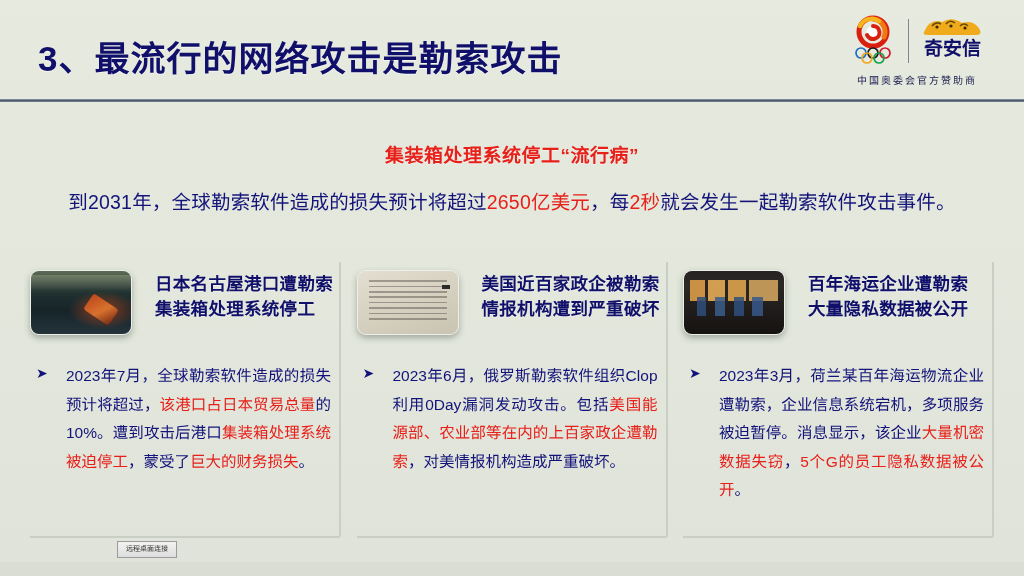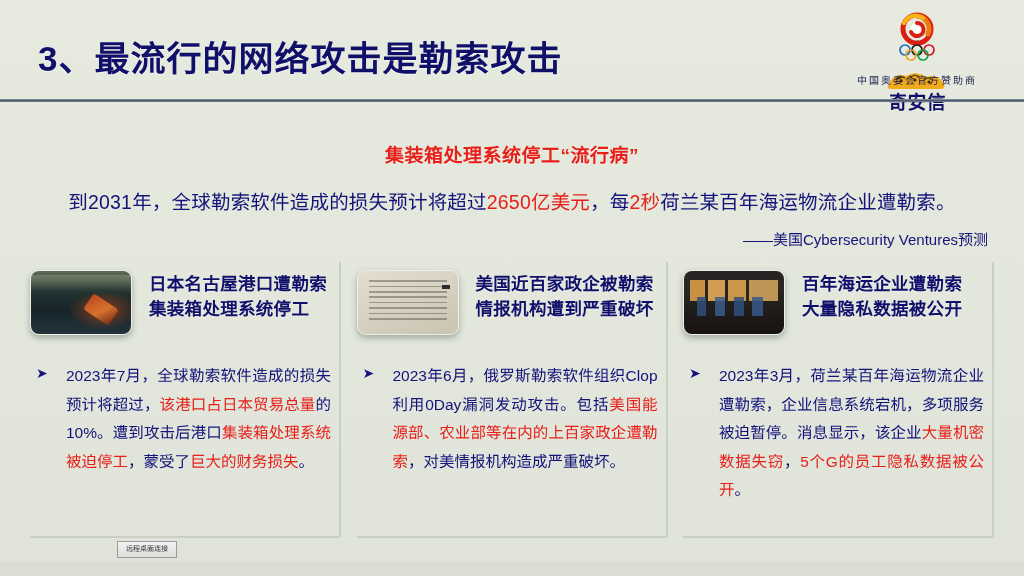--- a/index.html
+++ b/index.html
@@ -31,21 +31,21 @@
     background:linear-gradient(180deg,#9aa4ae 0%,#49566a 45%,#7c8894 100%);
   }
 
   
   .brand{
     position:absolute;right:18px;top:12px;
     width:178px;height:82px;
   }
   .brand-row{
     position:absolute;left:0;top:0;width:178px;height:58px;
-    display:flex;align-items:center;justify-content:center;gap:26px;flex-direction:column;
+    display:flex;align-items:center;justify-content:center;gap:9px;
   }
   .oly-mark{position:relative;width:52px;height:52px;}
   .oly-swirl{
     position:absolute;left:4px;top:0;width:44px;height:34px;
   }
   .oly-rings{
     position:absolute;left:7px;top:32px;width:38px;height:17px;
   }
   .brand-div{width:1px;height:44px;background:#5d6573;opacity:.75;}
   .qax{position:relative;width:70px;height:54px;}
@@ -85,21 +85,21 @@
   }
   .card{
     position:relative;width:311px;height:276px;
     border-right:2px solid #c9cfc4;
     border-bottom:2px solid #c9cfc4;
     border-radius:0 0 3px 0;
     box-sizing:border-box;
   }
   .card:last-child{border-right:2px solid #c9cfc4;}
   .card-head{
-    position:relative;height:86px;display:flex;align-items:flex-start;gap:17px;
+    position:relative;height:86px;display:flex;align-items:flex-start;gap:23px;
     padding-top:8px;
   }
   .thumb{
     width:100px;height:63px;border-radius:9px;flex:0 0 auto;
     box-shadow:0 3px 6px rgba(60,70,60,.38);
     overflow:hidden;position:relative;border:1px solid rgba(255,255,255,.35);
   }
   .card-title{
     font-size:17.5px;font-weight:bold;color:#10106a;line-height:25px;
     letter-spacing:.3px;padding-top:2px;
@@ -221,22 +221,21 @@
         </div>
       </div>
       <div class="brand-sub">中国奥委会官方赞助商</div>
     </div>
 
     <div class="header-rule"></div>
   </div>
 
   <div class="intro">
     <div class="intro-head">集装箱处理系统停工“流行病”</div>
-    <div class="intro-body"><span>到2031年，全球勒索软件造成的损失预计将超过</span><span class="hot">2650亿美元</span><span>，每</span><span class="hot">2秒</span><span>荷兰某百年海运物流企业遭勒索。</span></div>
-    <div class="intro-src">——美国Cybersecurity Ventures预测</div>
+    <div class="intro-body"><span>到2031年，全球勒索软件造成的损失预计将超过</span><span class="hot">2650亿美元</span><span>，每</span><span class="hot">2秒</span><span>就会发生一起勒索软件攻击事件。</span></div>
   </div>
 
   <div class="cards">
 
     <div class="card">
       <div class="card-head">
         <div class="thumb">
           <div class="pic-port"></div>
         </div>
         <div class="card-title">

